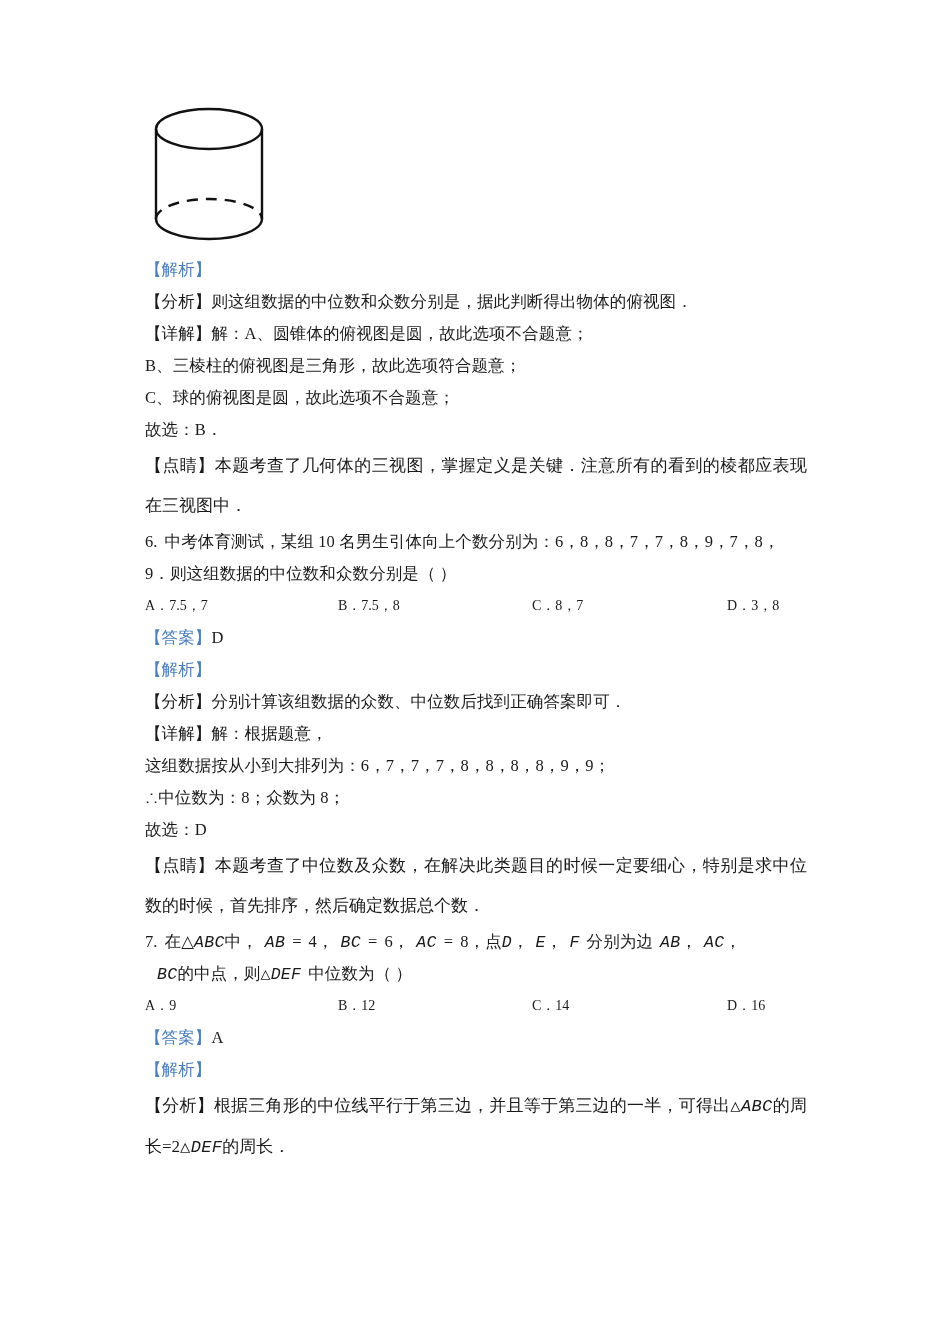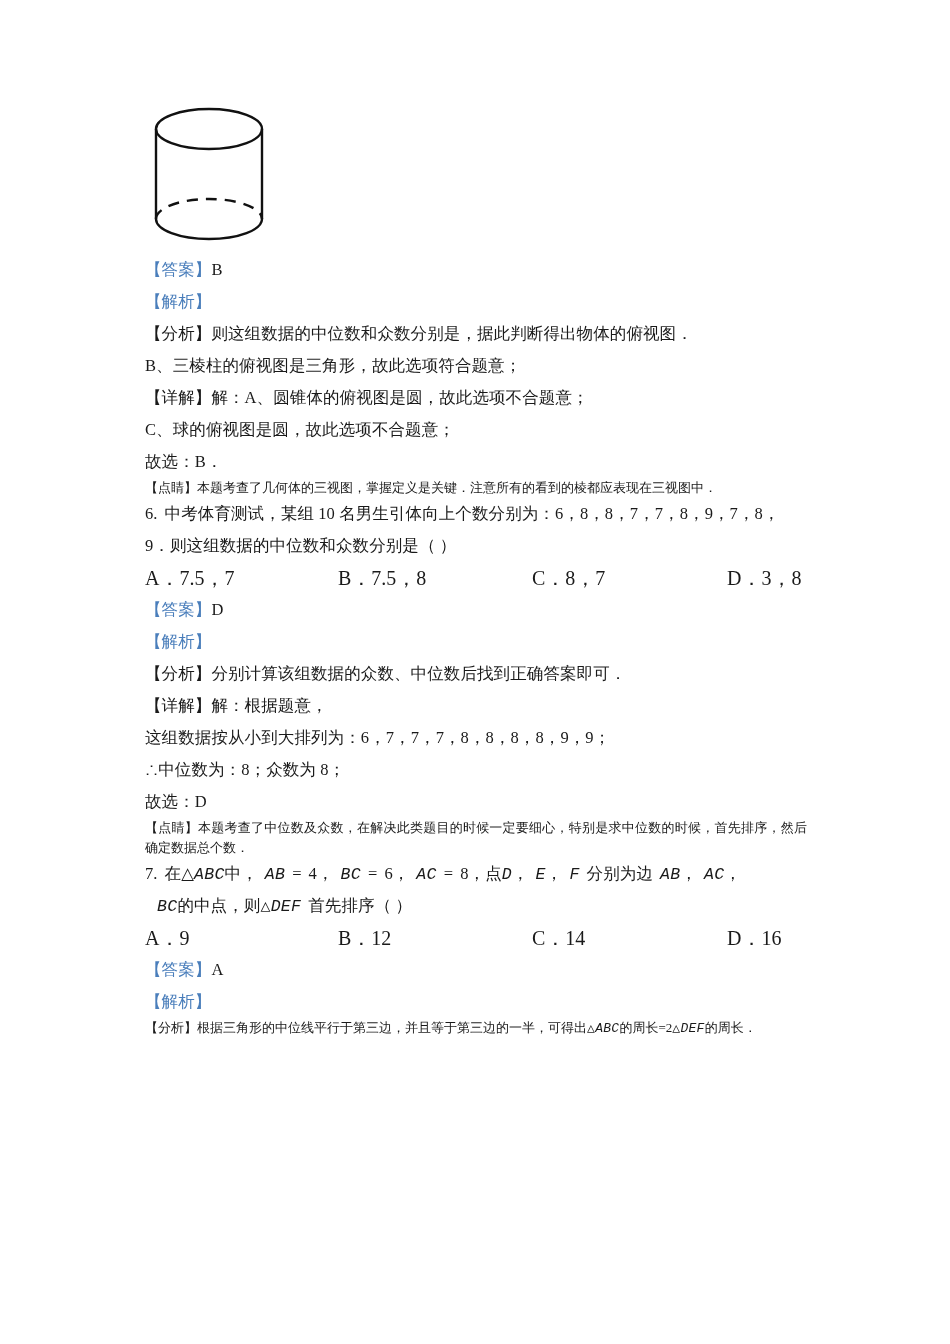--- a/index.html
+++ b/index.html
@@ -43,22 +43,22 @@
 
   
   .line {
     font-size: 16.5px;
     line-height: 32px;
     height: 32px;
     white-space: nowrap;
     letter-spacing: 0.1px;
   }
   .para {
-    font-size: 13px;
-    line-height: 20px;
+    font-size: 17px;
+    line-height: 40px;
     text-align: justify;
     text-justify: inter-ideograph;
   }
   .tag {
     color: #4a7ebb;
   }
   .mi {
     font-style: italic;
     font-family: Liberation Mono, monospace;
     letter-spacing: 0.3px;
@@ -66,21 +66,21 @@
   .mn {
     font-family: "Liberation Serif", "DejaVu Serif", serif;
   }
   .sp { display: inline-block; width: 7px; }
   .sp-wide { display: inline-block; width: 12px; }
 
   
   .options {
     position: relative;
     height: 32px;
-    font-size: 20px;
+    font-size: 14px;
     line-height: 32px;
   }
   .opt {
     position: absolute;
     top: 0;
     white-space: nowrap;
   }
   .opt-a { left: 0px; }
   .opt-b { left: 193px; }
   .opt-c { left: 387px; }
@@ -95,37 +95,34 @@
     <div class="figure-block">
       <svg class="cylinder-svg" width="120" height="150" viewBox="0 0 120 150">
         <ellipse cx="58" cy="27" rx="53" ry="20" fill="none" stroke="#111111" stroke-width="2.4"></ellipse>
         <line x1="5" y1="27" x2="5" y2="117" stroke="#111111" stroke-width="2.4"></line>
         <line x1="111" y1="27" x2="111" y2="117" stroke="#111111" stroke-width="2.4"></line>
         <path d="M 5 117 A 53 20 0 0 0 111 117" fill="none" stroke="#111111" stroke-width="2.4"></path>
         <path d="M 5 117 A 53 20 0 0 1 111 117" fill="none" stroke="#111111" stroke-width="2.4" stroke-dasharray="11 8"></path>
       </svg>
     </div>
 
-    <div class="line">
-      <span class="tag">【答案】</span><span>B</span>
-    </div>
 
     <div class="line">
       <span class="tag">【解析】</span>
     </div>
 
     <div class="line">
       <span>【分析】</span><span>则这组数据的中位数和众数分别是，据此判断得出物体的俯视图．</span>
     </div>
 
-    <div class="line">B、三棱柱的俯视图是三角形，故此选项符合题意；</div>
-
     <div class="line">
       <span>【详解】</span><span>解：A、圆锥体的俯视图是圆，故此选项不合题意；</span>
     </div>
+
+    <div class="line">B、三棱柱的俯视图是三角形，故此选项符合题意；</div>
     <div class="line">C、球的俯视图是圆，故此选项不合题意；</div>
     <div class="line">故选：B．</div>
 
     <div class="para">
       <span>【点睛】</span><span>本题考查了几何体的三视图，掌握定义是关键．注意所有的看到的棱都应表现在三视图中．</span>
     </div>
 
     <div class="line">
       <span>6.</span><span class="sp"></span><span>中考体育测试，某组 10 名男生引体向上个数分别为：6，8，8，7，7，8，9，7，8，</span>
     </div>
@@ -156,21 +153,21 @@
 
     <div class="para">
       <span>【点睛】</span><span>本题考查了中位数及众数，在解决此类题目的时候一定要细心，特别是求中位数的时候，首先排序，然后确定数据总个数．</span>
     </div>
 
     <div class="line">
       <span>7.</span><span class="sp"></span><span>在</span><span>△</span><span class="mi">ABC</span><span>中，</span><span class="sp"></span><span class="mi">AB</span><span class="sp"></span><span class="mn">=</span><span class="sp"></span><span class="mn">4</span><span>，</span><span class="sp"></span><span class="mi">BC</span><span class="sp"></span><span class="mn">=</span><span class="sp"></span><span class="mn">6</span><span>，</span><span class="sp"></span><span class="mi">AC</span><span class="sp"></span><span class="mn">=</span><span class="sp"></span><span class="mn">8</span><span>，</span><span>点</span><span class="mi">D</span><span>，</span><span class="sp"></span><span class="mi">E</span><span>，</span><span class="sp"></span><span class="mi">F</span><span class="sp"></span><span>分别为边</span><span class="sp"></span><span class="mi">AB</span><span>，</span><span class="sp"></span><span class="mi">AC</span><span>，</span>
     </div>
 
     <div class="line">
-      <span class="sp-wide"></span><span class="mi">BC</span><span>的中点，则</span><span class="mi">△DEF</span><span class="sp"></span><span>首先排序（      ）</span>
+      <span class="sp-wide"></span><span class="mi">BC</span><span>的中点，则</span><span class="mi">△DEF</span><span class="sp"></span><span>中位数为（      ）</span>
     </div>
 
     <div class="options">
       <span class="opt opt-a"><span>A．</span><span>9</span></span>
       <span class="opt opt-b"><span>B．</span><span>12</span></span>
       <span class="opt opt-c"><span>C．</span><span>14</span></span>
       <span class="opt opt-d"><span>D．</span><span>16</span></span>
     </div>
 
     <div class="line">

